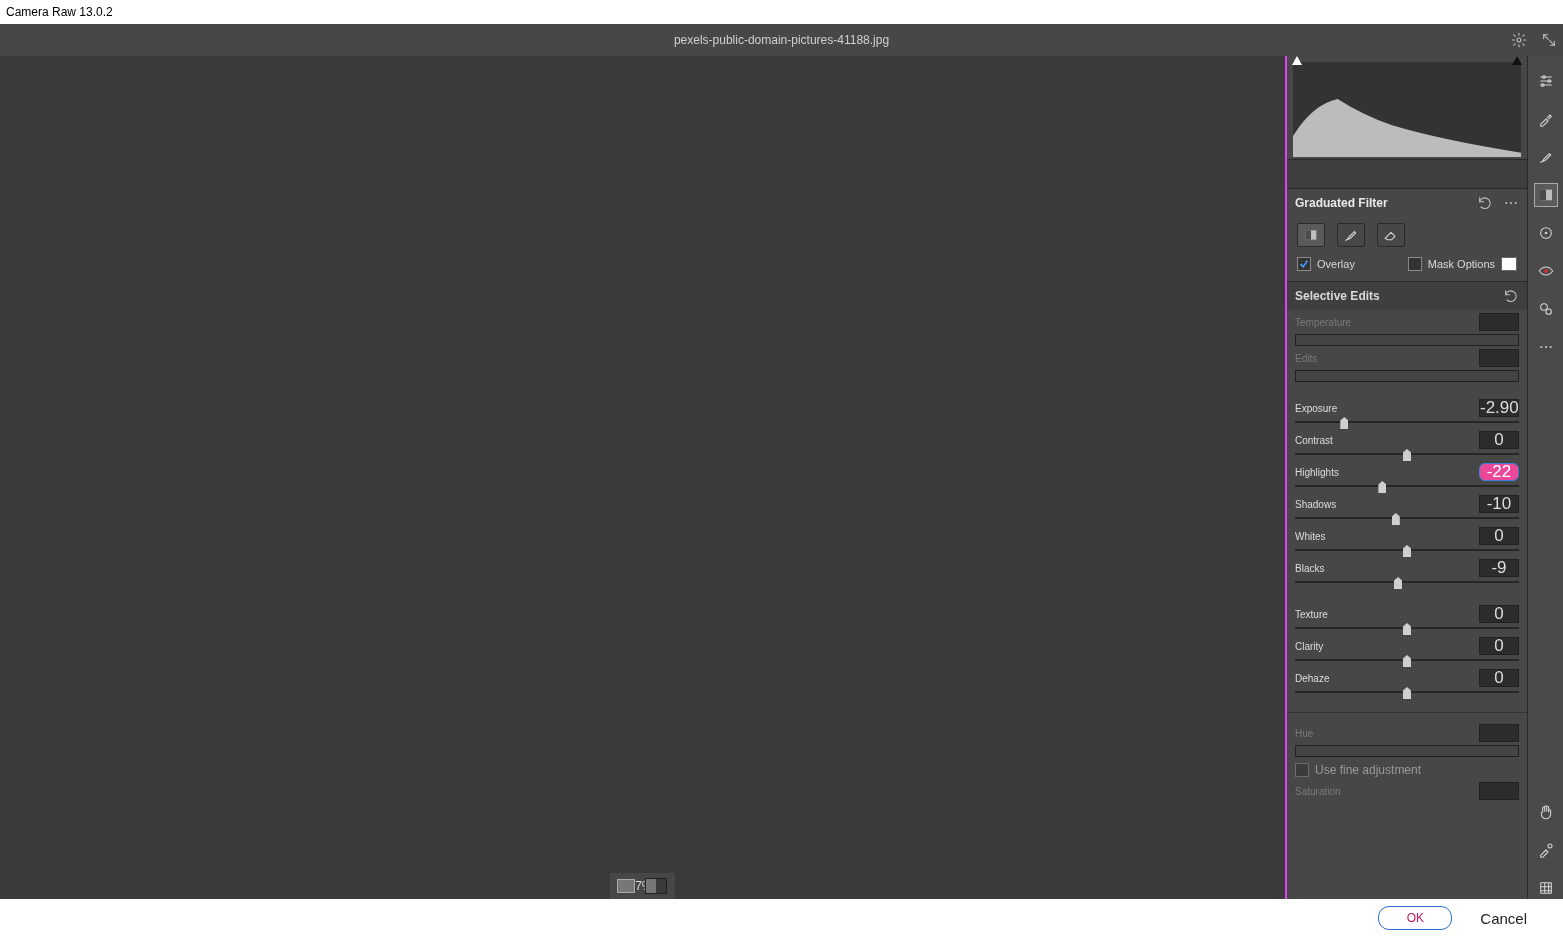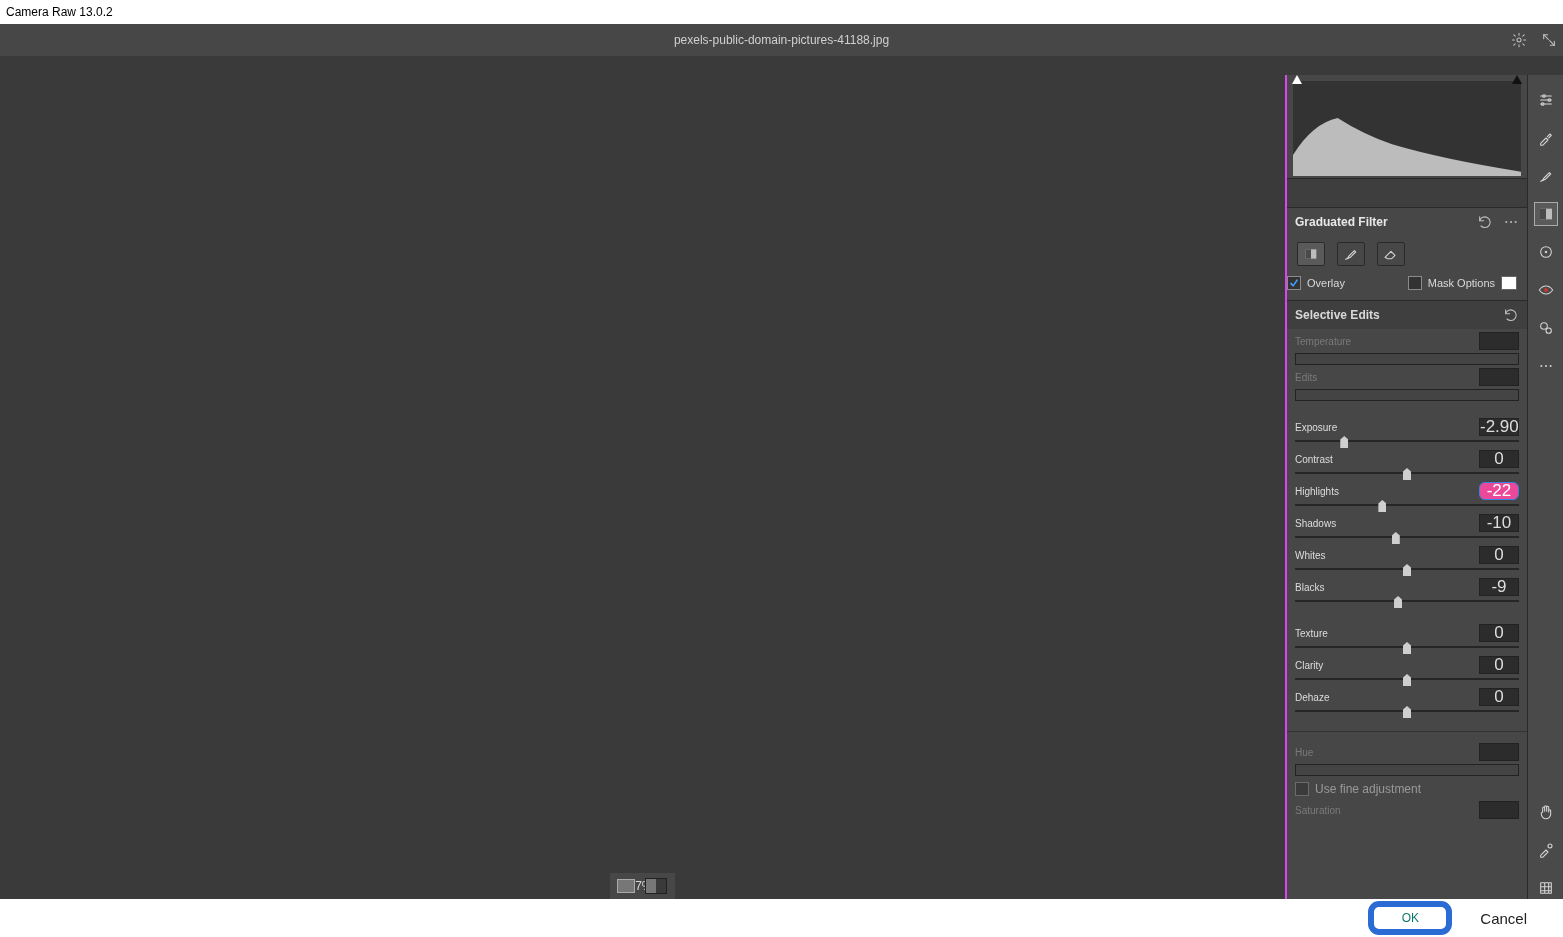--- a/index.html
+++ b/index.html
@@ -11,21 +11,21 @@
     --text: #d9d9d9;
     --text-dim: #8a8a8a;
     --line: #555;
     --track:#2e2e2e;
     --track-fill:#c5c5c5;
     --hilite:#2e72d6;
   }
   html,body{margin:0;padding:0;height:100%;font-family:"Segoe UI",sans-serif;font-size:12px;color:var(--text);background:#fff;overflow:hidden;}
   .app{width:1563px;height:937px;position:relative;display:flex;flex-direction:column;}
   .titlebar{height:24px;line-height:24px;padding-left:6px;color:#000;background:#fff;font-size:12px;}
-  .main{flex:1;display:flex;flex-direction:column;background:var(--bg);position:relative;gap:19px;}
+  .main{flex:1;display:flex;flex-direction:column;background:var(--bg);position:relative;}
   .topbar{height:32px;background:var(--bg-panel);display:flex;align-items:center;position:relative;}
   .topbar .filename{position:absolute;left:0;right:0;text-align:center;color:#d0d0d0;font-size:12px;}
   .topbar .right{position:absolute;right:6px;display:flex;gap:14px;align-items:center;}
   .icon-svg{width:16px;height:16px;display:block;}
   .icon-btn{cursor:pointer;opacity:.85;}
 
   .workspace{flex:1;display:flex;overflow:hidden;}
   .stage-wrap{flex:1;display:flex;flex-direction:column;overflow:hidden;align-items:center;}
   .stage{flex:1;background:var(--bg-darker);position:relative;overflow:hidden;}
   .canvas{position:absolute;left:330px;top:0;width:458px;height:697px;background:#000;overflow:hidden;}
@@ -54,21 +54,21 @@
 
   .panel-spacer{height:28px;background:#3e3e3e;margin:0 0 0 0;border-top:1px solid #2a2a2a;border-bottom:1px solid #2a2a2a;}
 
   .section-head{display:flex;align-items:center;justify-content:space-between;height:28px;padding:0 8px;background:var(--bg-panel);}
   .section-head .title{font-weight:600;color:#e8e8e8;}
   .sect-icons{display:flex;gap:10px;align-items:center;}
 
   .mode-row{display:flex;gap:12px;padding:6px 10px;align-items:center;}
   .mode-btn{width:26px;height:22px;border:1px solid #2a2a2a;display:flex;align-items:center;justify-content:center;border-radius:2px;cursor:pointer;}
   .mode-btn.active{background:#5a5a5a;}
-  .opts-row{display:flex;align-items:center;justify-content:space-between;padding:4px 10px 10px 0;font-size:11px;}
+  .opts-row{display:flex;align-items:center;justify-content:space-between;padding:4px 10px 10px 10px;font-size:11px;}
   .chk{display:flex;align-items:center;gap:6px;cursor:pointer;}
   .cb{width:12px;height:12px;border:1px solid #8a8a8a;background:#333;display:inline-flex;align-items:center;justify-content:center;}
   .cb.checked::after{content:"";width:8px;height:8px;background:#40a0ff;clip-path:polygon(14% 44%,0 60%,40% 100%,100% 16%,86% 0,40% 70%);}
   .swatch{width:14px;height:12px;background:#fff;border:1px solid #666;}
 
   .scrollpane{flex:1;overflow-y:auto;overflow-x:hidden;position:relative;}
   
   .scrollpane::-webkit-scrollbar{width:14px;}
   .scrollpane::-webkit-scrollbar-track{background:#393939;}
   .scrollpane::-webkit-scrollbar-thumb{background:#5f5f5f;}
@@ -87,21 +87,21 @@
   .disabled .grad-track{background:linear-gradient(90deg,#444,#444);}
   .disabled .num{color:#777;}
 
   
   .toolstrip{width:36px;background:#4a4a4a;display:flex;flex-direction:column;align-items:center;gap:16px;padding-top:14px;border-left:1px solid #2a2a2a;box-sizing:border-box;position:relative;}
   .toolstrip .gap{flex:1;}
   .toolstrip .b{width:22px;height:22px;display:flex;align-items:center;justify-content:center;cursor:pointer;}
   .toolstrip .selected{outline:1px solid #aaa;background:#5a5a5a;}
 
   .footer{height:38px;background:#fff;display:flex;align-items:center;justify-content:flex-end;padding-right:36px;gap:28px;}
-  .btn{min-width:72px;height:22px;border:6px solid #14b8a6;background:#f4f4f4;color:#0f766e;font-size:12px;border-radius:11px;display:flex;align-items:center;justify-content:center;cursor:pointer;}
+  .btn{min-width:72px;height:22px;border:1px solid #14b8a6;background:#f4f4f4;color:#be185d;font-size:12px;border-radius:11px;display:flex;align-items:center;justify-content:center;cursor:pointer;}
   .btn.primary{background:#fff;border-color:#2a6cd4;}
   .link{color:#222;font-size:15px;cursor:pointer;}
 
   
   svg .st{stroke:#d4d4d4;stroke-width:1.6;fill:none;stroke-linecap:round;stroke-linejoin:round;}
 </style>
 </head>
 <body>
 
 <div class="app">

